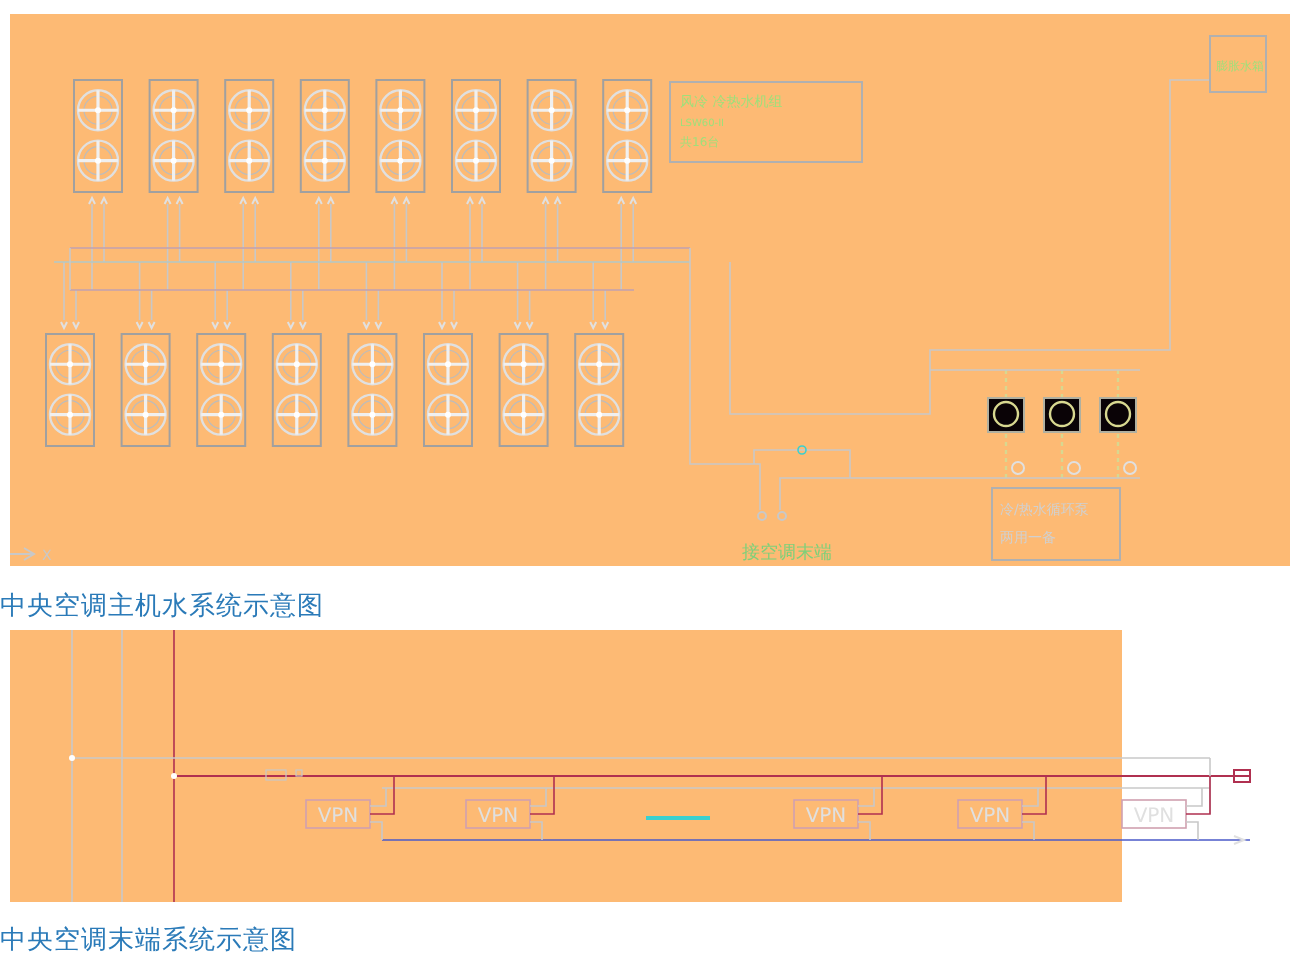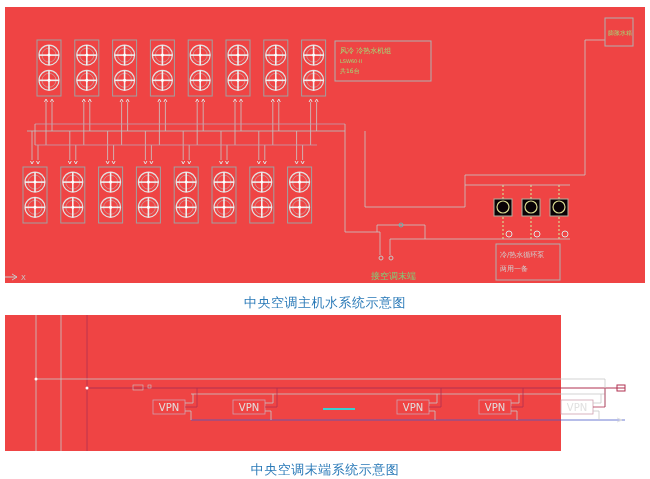--- a/index.html
+++ b/index.html
@@ -1,20 +1,20 @@
 <!DOCTYPE html>
 <html><head>
 <meta charset="utf-8">
 <style>
   html, body { margin:0; padding:0; background:#ffffff; }
   body { width:650px; height:479px; position:relative; overflow:hidden; font-family:"DejaVu Sans", sans-serif; }
-  .panel { position:absolute; background:#ef4444; }
+  .panel { position:absolute; background:#fdba74; }
   #panel1 { left:5px; top:7px; width:640px; height:276px; }
   #panel2 { left:5px; top:315px; width:556px; height:136px; }
-  .caption { position:absolute; left:0; width:650px; text-align:center; color:#2a7ab8; font-size:13px; letter-spacing:0.5px; }
+  .caption { position:absolute; left:0; width:650px; text-align:left; color:#2a7ab8; font-size:13px; letter-spacing:0.5px; }
   #cap1 { top:294px; }
   #cap2 { top:461px;font-family:Liberation Serif, serif; }
   svg { position:absolute; left:0; top:0; }
   .cadtext { font-family:"DejaVu Sans", sans-serif; }
 </style>
 </head>
 <body>
 
 <div id="panel1" class="panel">
   <svg id="svg1" width="640" height="276">

